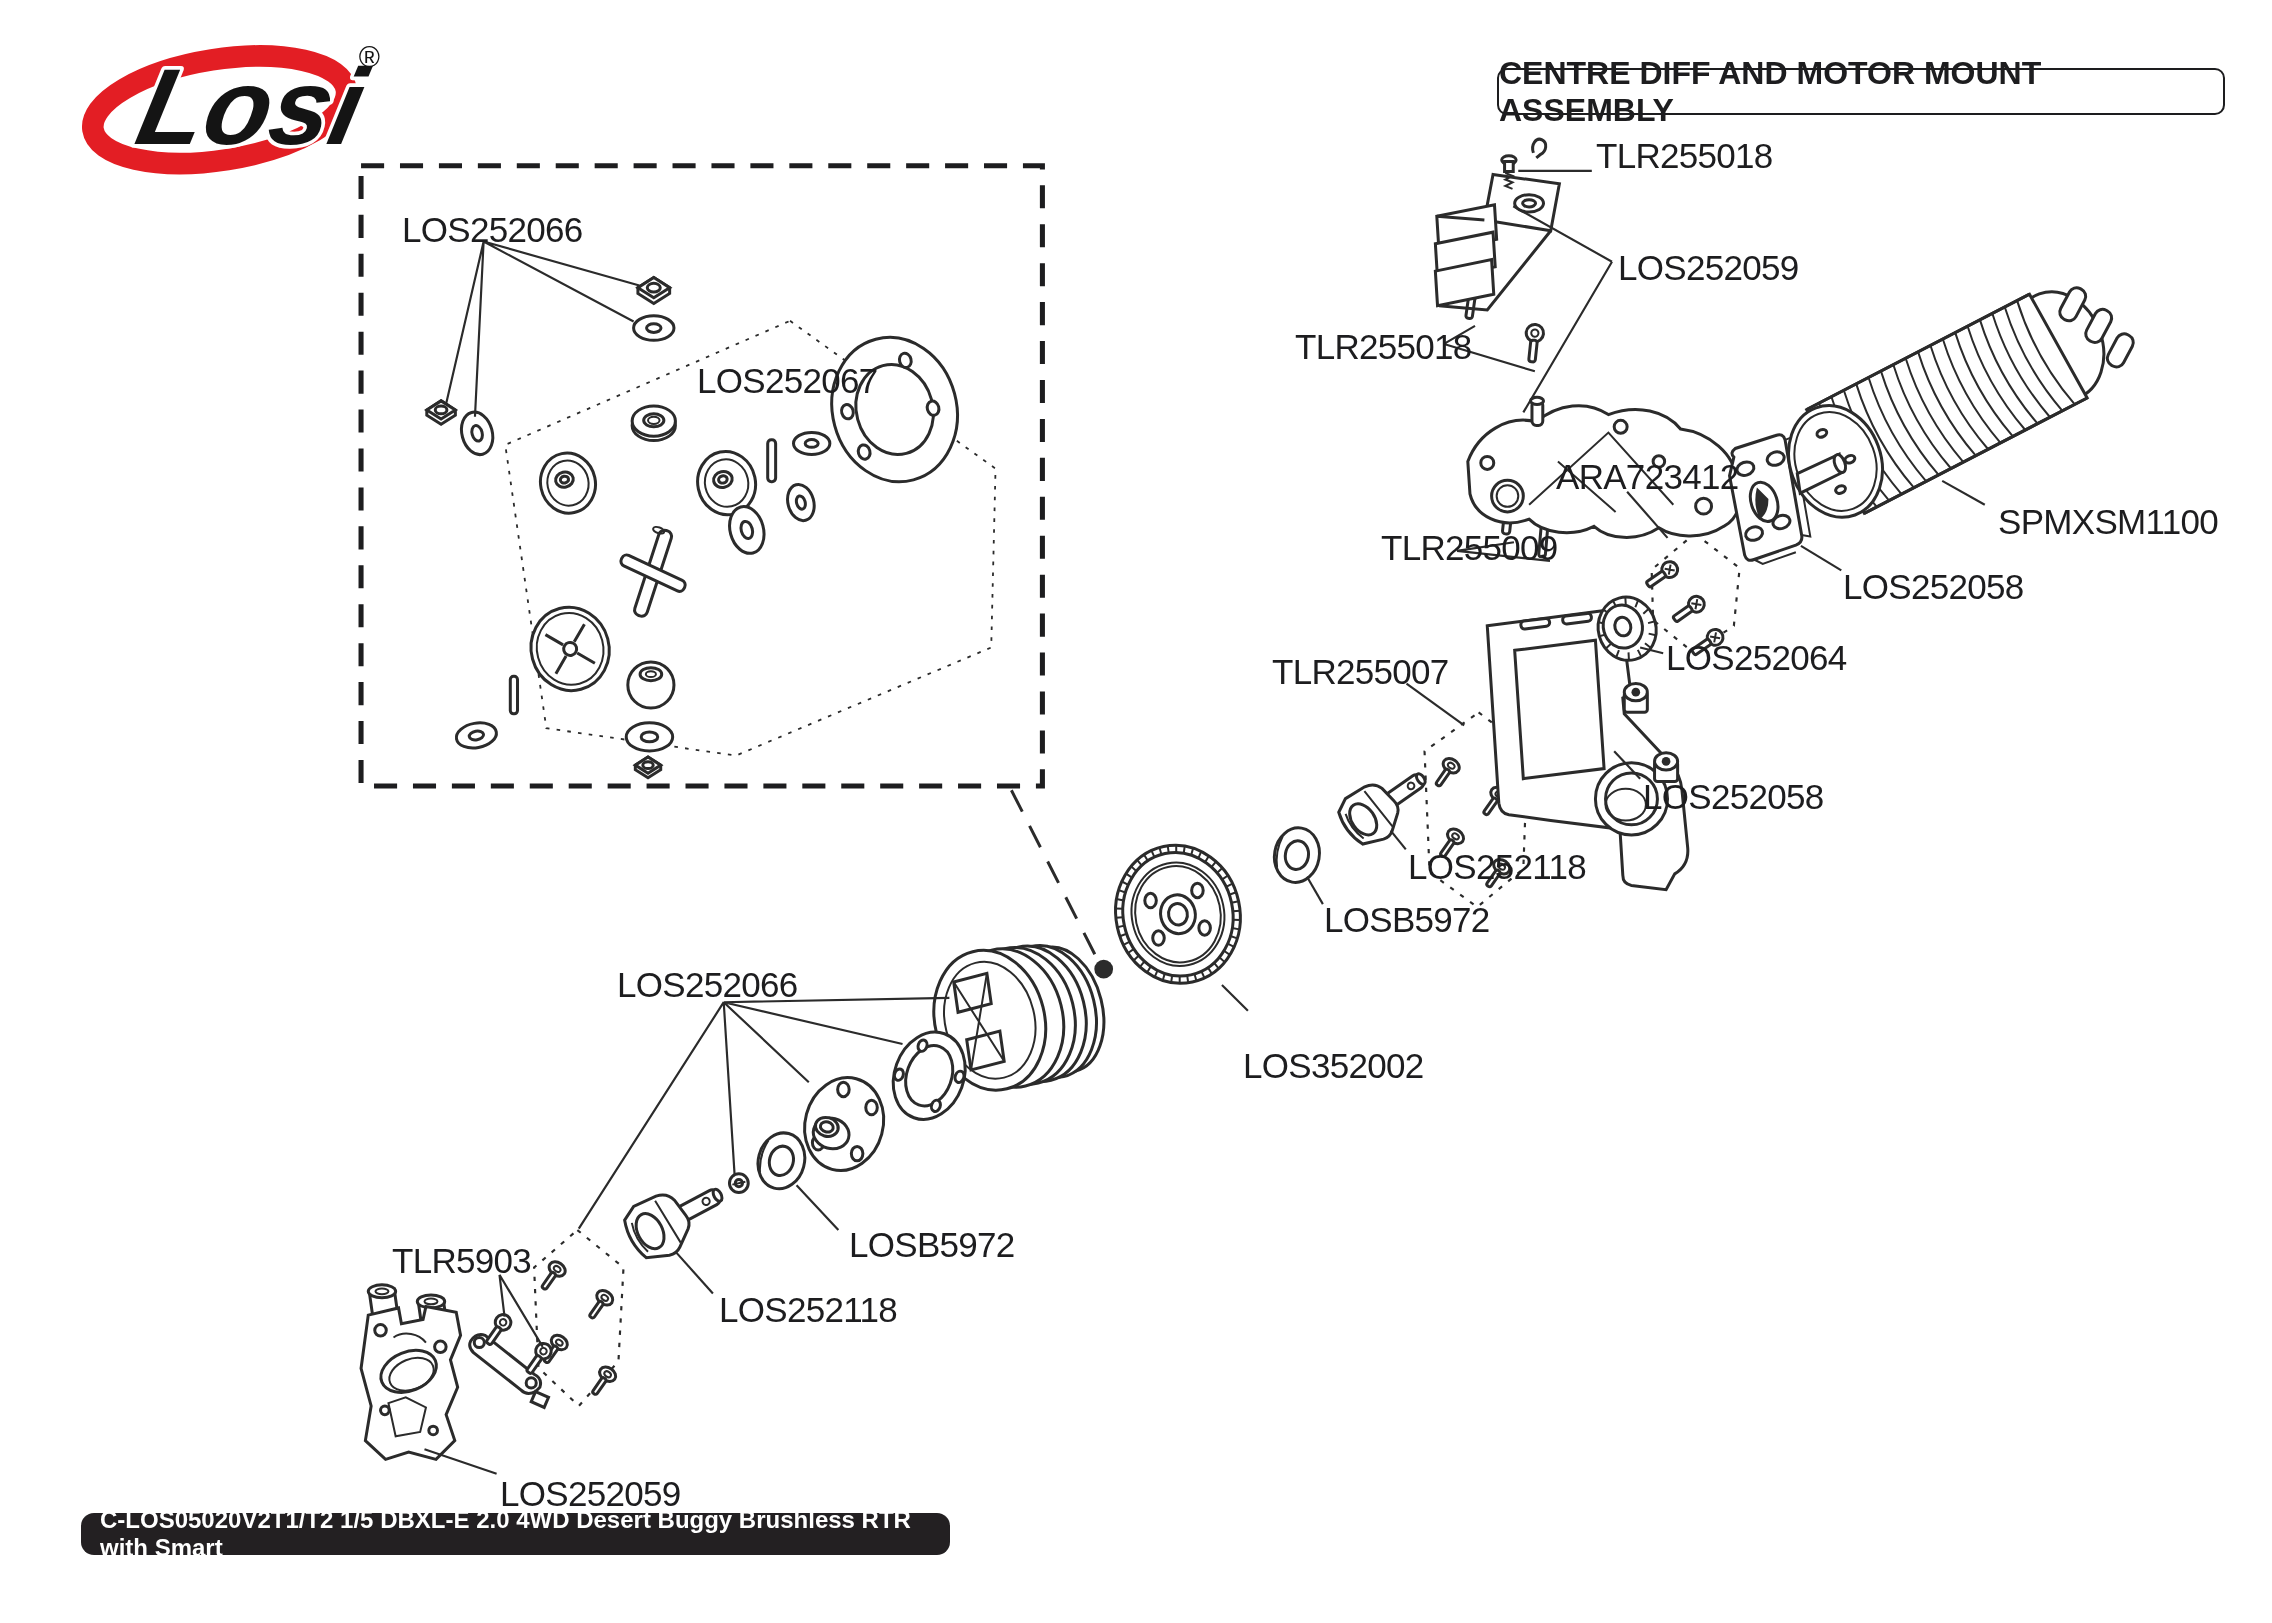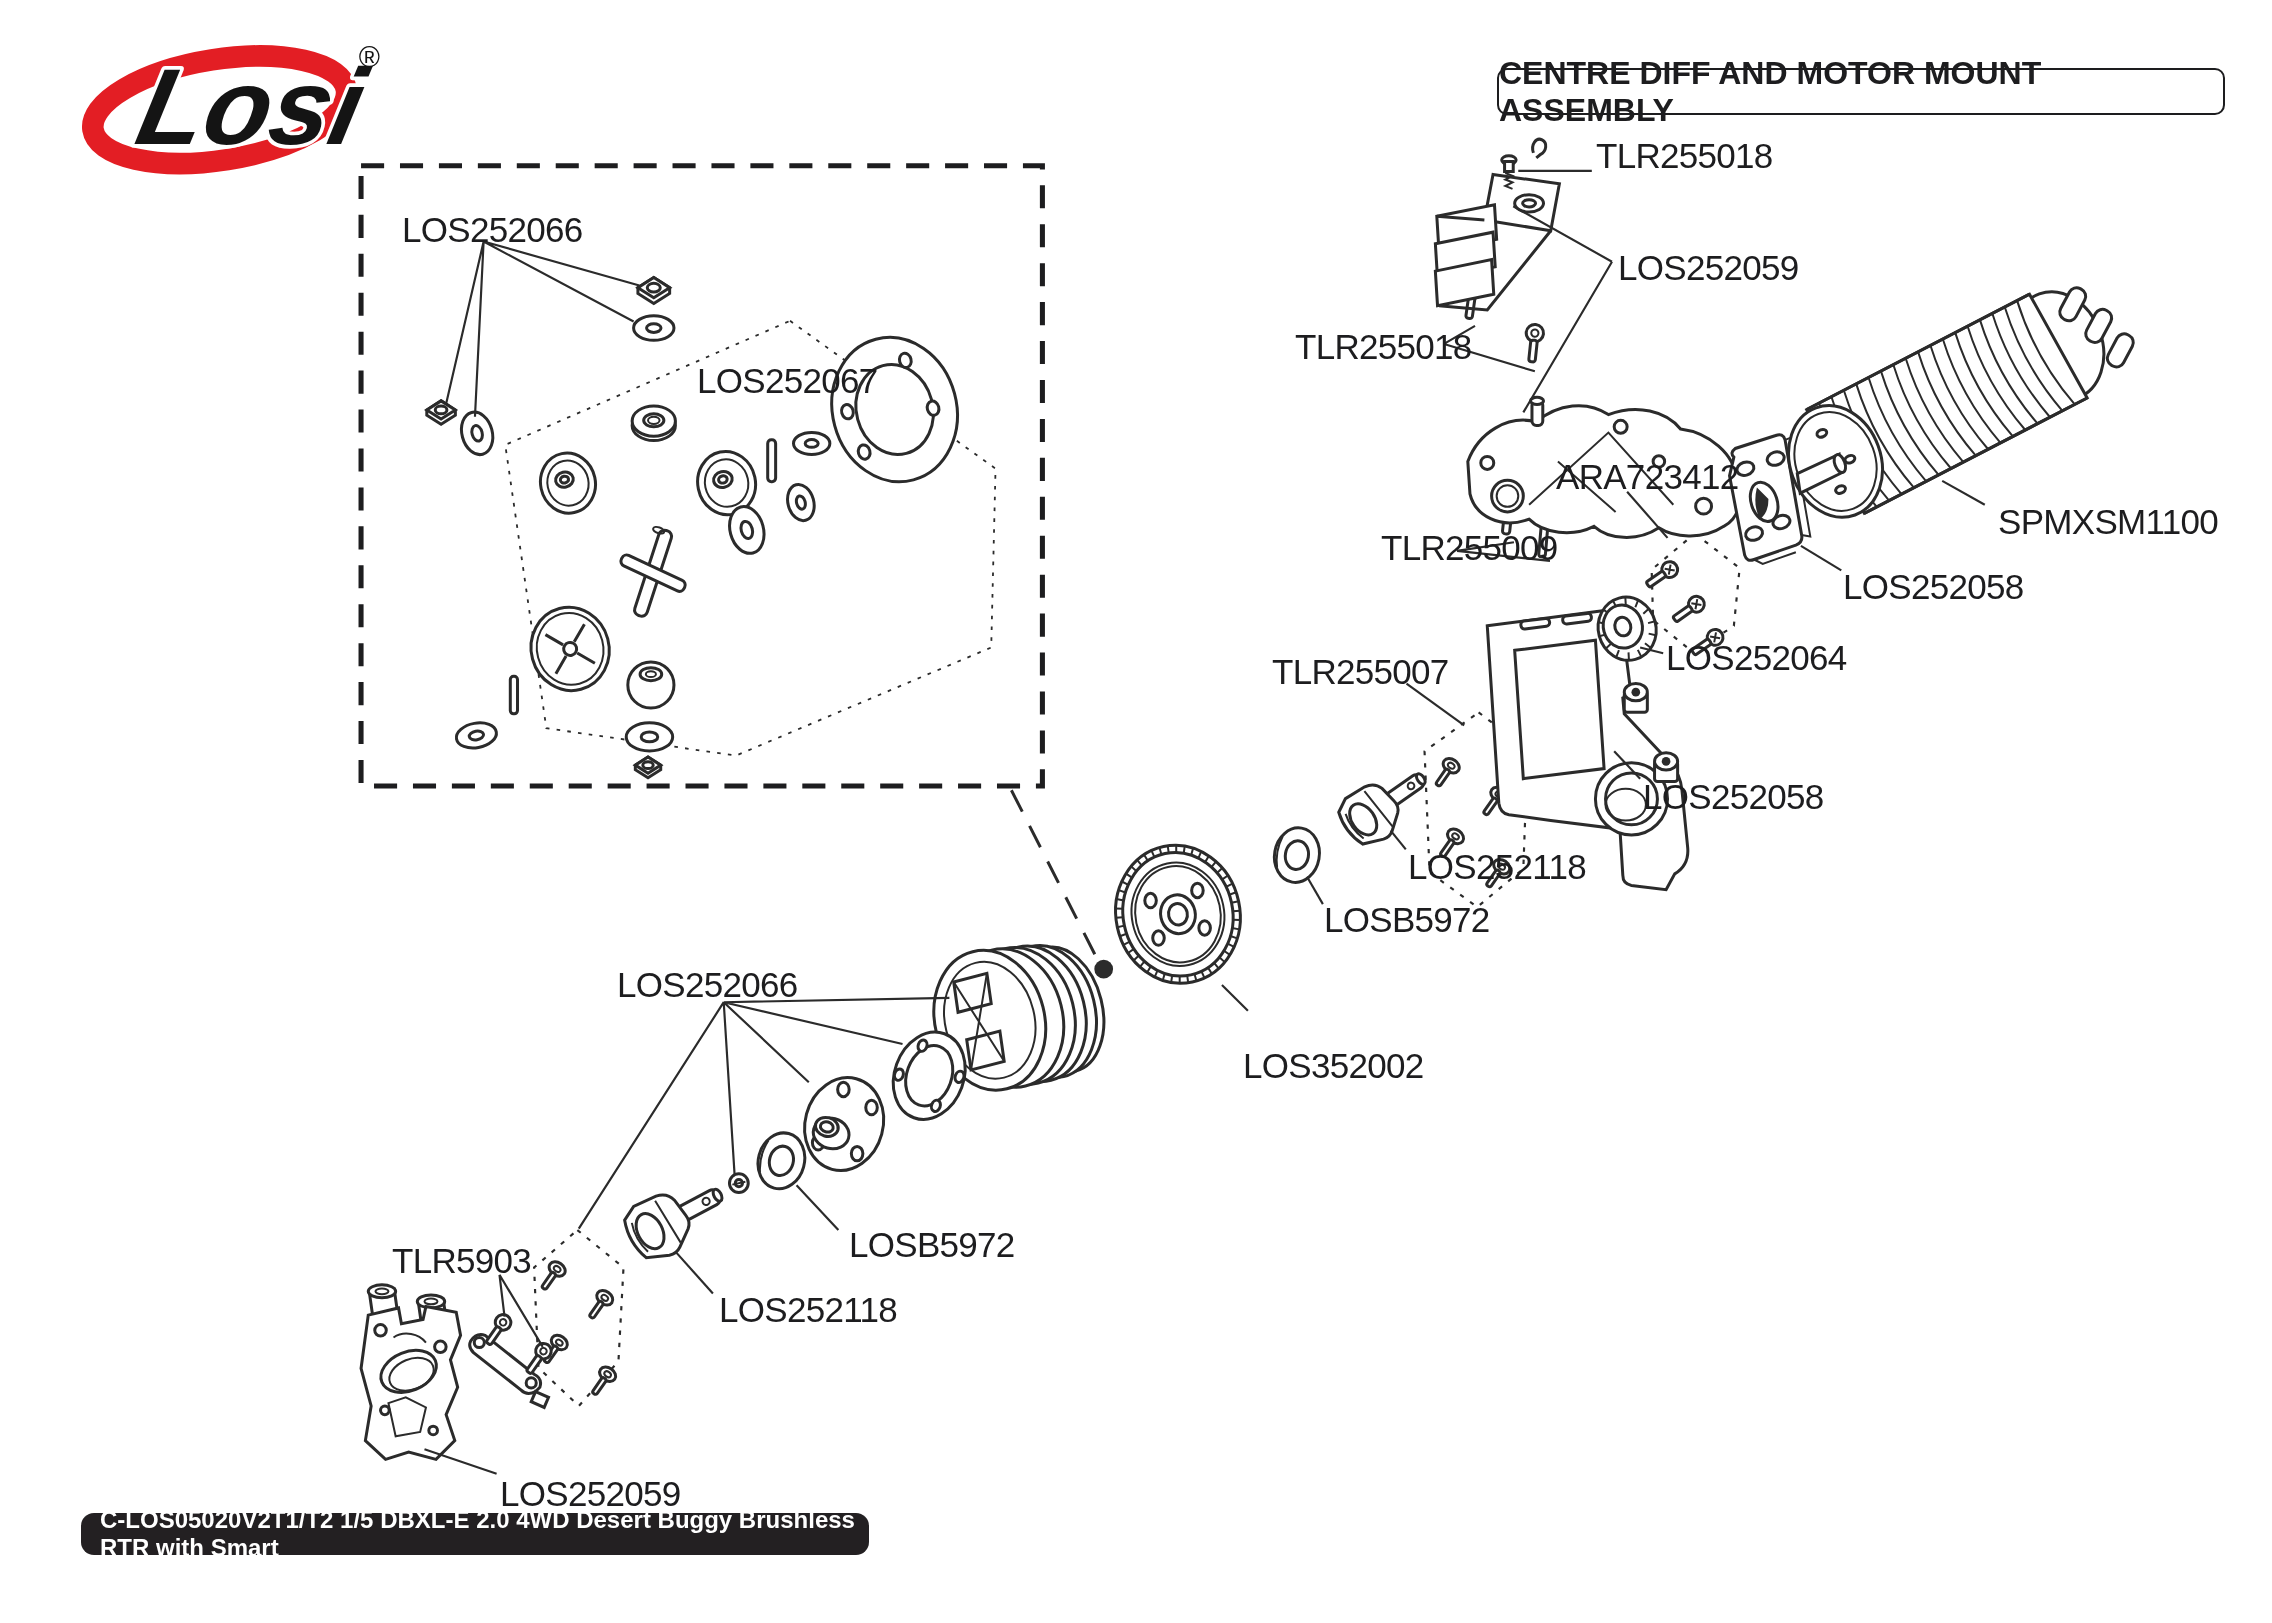--- a/index.html
+++ b/index.html
@@ -7,21 +7,21 @@
          font-family:"Liberation Sans",sans-serif;overflow:hidden;color:#1d1d1f;}
   .art{position:absolute;left:0;top:0;}
   .art .w{fill:#ffffff;stroke:#2b2b2b;stroke-width:3;vector-effect:non-scaling-stroke;}
   .art .ln{fill:none;stroke:#2b2b2b;stroke-width:3;vector-effect:non-scaling-stroke;}
   .art .thin{fill:none;stroke:#2b2b2b;stroke-width:2;vector-effect:non-scaling-stroke;}
   .art .dk{fill:#2b2b2b;stroke:none;}
   .plabel{position:absolute;font-size:35px;letter-spacing:-0.7px;white-space:nowrap;color:#1d1d1f;}
   .titlebox{position:absolute;left:1473px;top:68px;width:724px;height:43px;
             border:2.9px solid #1d1d1f;border-radius:10px;display:flex;align-items:center;
             justify-content:center;font-weight:bold;font-size:32px;color:#1d1d1f;margin-left:24px;}
-  .footer{position:absolute;left:81px;top:1513px;width:788px;height:42px;background:#232022;
+  .footer{position:absolute;left:81px;top:1513px;width:869px;height:42px;background:#232022;
           border-radius:13px;color:#ffffff;font-weight:bold;font-size:24px;display:flex;
           align-items:center;padding-left:19px;box-sizing:border-box;}
   .logo{position:absolute;left:72px;top:29px;}
 </style>
 </head>
 <body>
 
 <div class="stage">
 
   <svg class="logo" width="317" height="155" viewBox="0 0 440 215">

